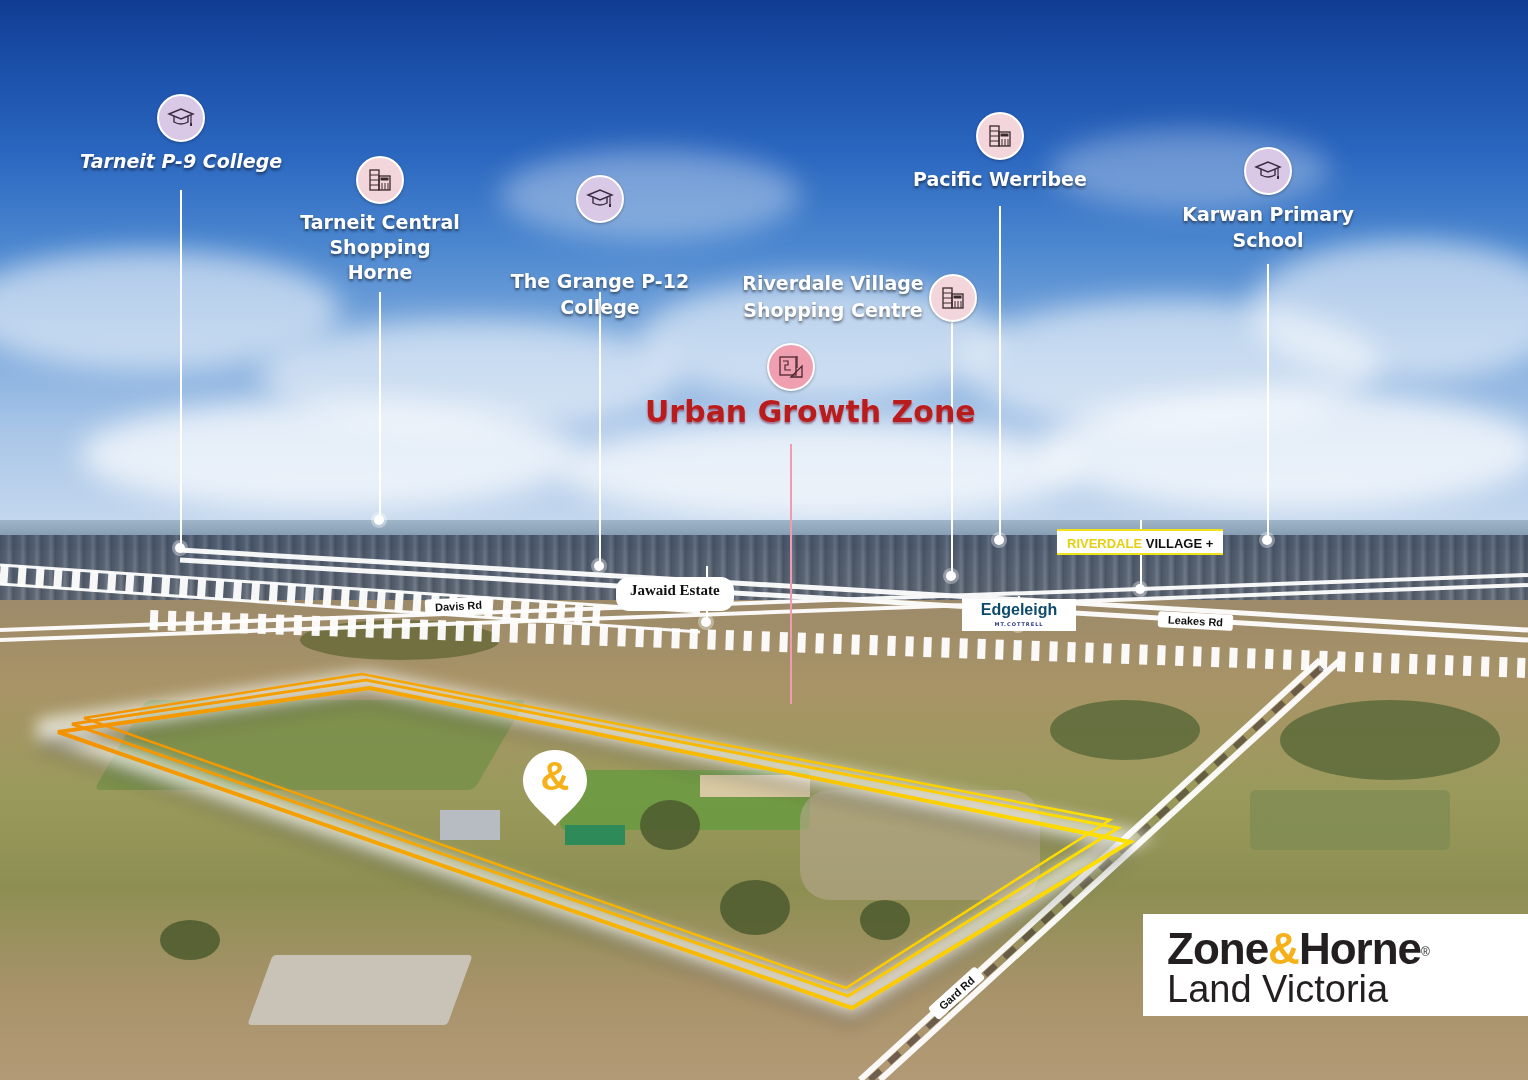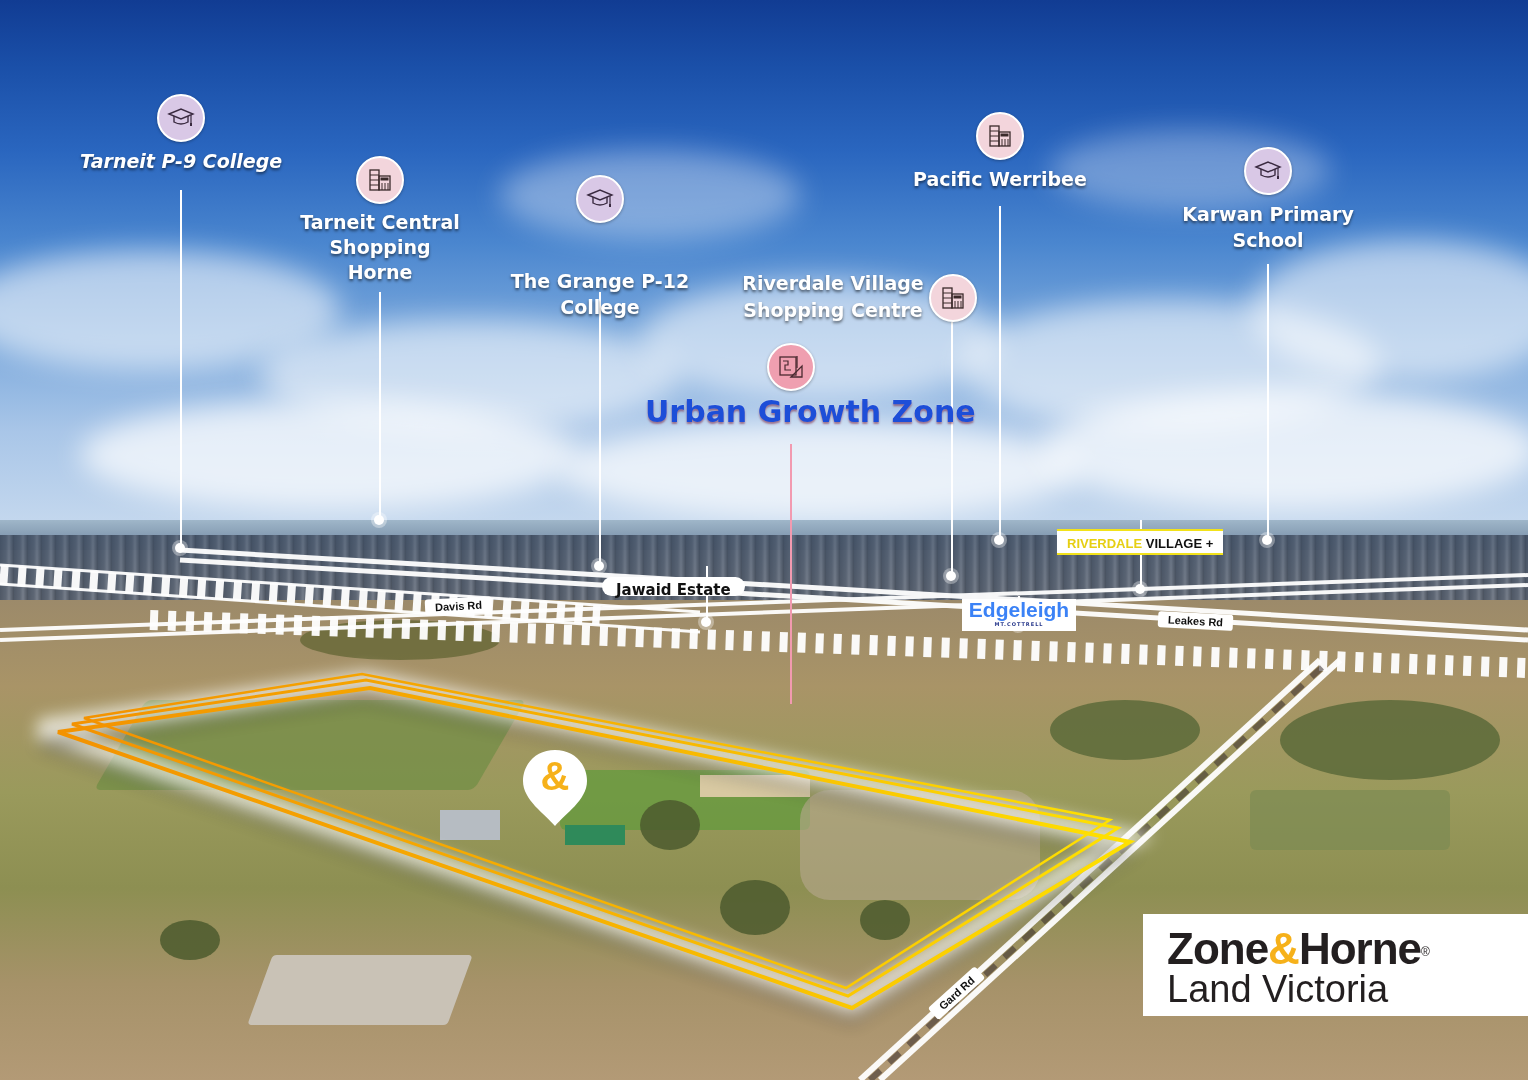--- a/index.html
+++ b/index.html
@@ -28,21 +28,21 @@
   .poi { position:absolute; text-align:center; color:#fff; }
   .poi-icon { width:44px; height:44px; border-radius:50%; border:2px solid #fff; display:flex; align-items:center; justify-content:center; margin:0 auto; box-shadow:0 1px 3px rgba(0,0,0,.3); }
   .poi-icon.school { background:#d9c8e6; }
   .poi-icon.mall { background:#f3d5dc; }
   .poi-icon.zone { background:#ef9fb0; }
   .poi-label { font-family:"DejaVu Sans", sans-serif; font-size:19px; line-height:26px; font-weight:bold;
      text-shadow: 0 2px 3px rgba(0,0,0,.55); white-space:nowrap; margin-top:6px; }
   .poi-line { position:absolute; width:2px; background:#fff; }
   .poi-dot { position:absolute; width:10px; height:10px; border-radius:50%; background:#fff; box-shadow:0 0 0 3px rgba(255,255,255,.35); }
 
-  .zone-label { position:absolute; font-family:"DejaVu Sans", sans-serif; font-size:30px; font-weight:bold; color:#1d4ed8;
+  .zone-label { position:absolute; font-family:"DejaVu Sans", sans-serif; font-size:30px; font-weight:bold; color:#b91c1c;
      text-shadow: 0 2px 2px rgba(120,30,60,.55), 0 0 1px #fff; white-space:nowrap;text-align:center; }
 
   .estate-tag { position:absolute; background:#fff; font-family:"DejaVu Sans", sans-serif; font-weight:bold; color:#111; white-space:nowrap;margin-top:35px; }
 
   .brand-box { position:absolute; left:1143px; top:914px; width:385px; height:102px; background:#fff; }
   .brand-line1 { position:absolute; left:24px; top:10px; font-family:"Liberation Sans", sans-serif; font-weight:bold; font-size:44px; color:#231f20; letter-spacing:-1px; }
   .brand-amp { color:#f6b11a; }
   .brand-reg { font-size:12px; vertical-align:middle; font-weight:normal; }
   .brand-line2 { position:absolute; left:24px; top:54px; font-family:"Liberation Sans", sans-serif; font-size:38px; color:#231f20; }
 
@@ -257,24 +257,24 @@
   <div class="poi-icon zone" style="position:absolute;left:767px;top:343px;">
     <svg width="28" height="28" viewBox="0 0 28 28">
         <rect x="3" y="4" width="16" height="18" fill="none" stroke="#4a2a30" stroke-width="1.3"></rect>
         <path d="M6 8 h5 v4 h-3 v5 h6" fill="none" stroke="#4a2a30" stroke-width="1.2"></path>
         <path d="M20 3 v12" stroke="#4a2a30" stroke-width="1.3"></path>
         <path d="M14 24 L25 13 L25 24 Z" fill="none" stroke="#4a2a30" stroke-width="1.3"></path>
       </svg>
   </div>
   <div class="zone-label" style="left:645px;top:394px;">Urban Growth Zone</div>
 
-  <div class="estate-tag" style="left:602px;top:542px;height:19px;line-height:26px;padding:0 14px;border-radius:13px;font-size:15px;">Jawaid Estate</div>
+  <div class="estate-tag" style="left:616px;top:542px;height:34px;line-height:26px;padding:0 14px;border-radius:13px;font-size:15px;font-family:Liberation Serif, serif;">Jawaid Estate</div>
 
   <div class="estate-tag" style="left:962px;top:564px;width:114px;height:32px;text-align:center;">
-    <div style="color:#3b82f6;font-size:21px;line-height:22px;font-family:'Liberation Sans',sans-serif;">Edgeleigh</div>
+    <div style="color:#0c4a6e;font-size:16px;line-height:22px;font-family:'Liberation Sans',sans-serif;">Edgeleigh</div>
     <div style="color:#2a3a8c;font-size:5px;line-height:6px;letter-spacing:1px;">MT.COTTRELL</div>
   </div>
 
   <div class="estate-tag" style="left:1057px;top:494px;height:26px;padding:0 10px;font-size:13px;line-height:26px;font-family:'Liberation Sans',sans-serif;border-top:2px solid #f2e21a;border-bottom:2px solid #f2e21a;box-sizing:border-box;">
     <span style="color:#e6cf12;">RIVERDALE</span>
     <span style="color:#111;">VILLAGE +</span>
   </div>
 
   <div class="road-label" style="left:425px;top:598px;transform:rotate(-3deg);">Davis Rd</div>
   <div class="road-label" style="left:1158px;top:613px;transform:rotate(3deg);">Leakes Rd</div>

